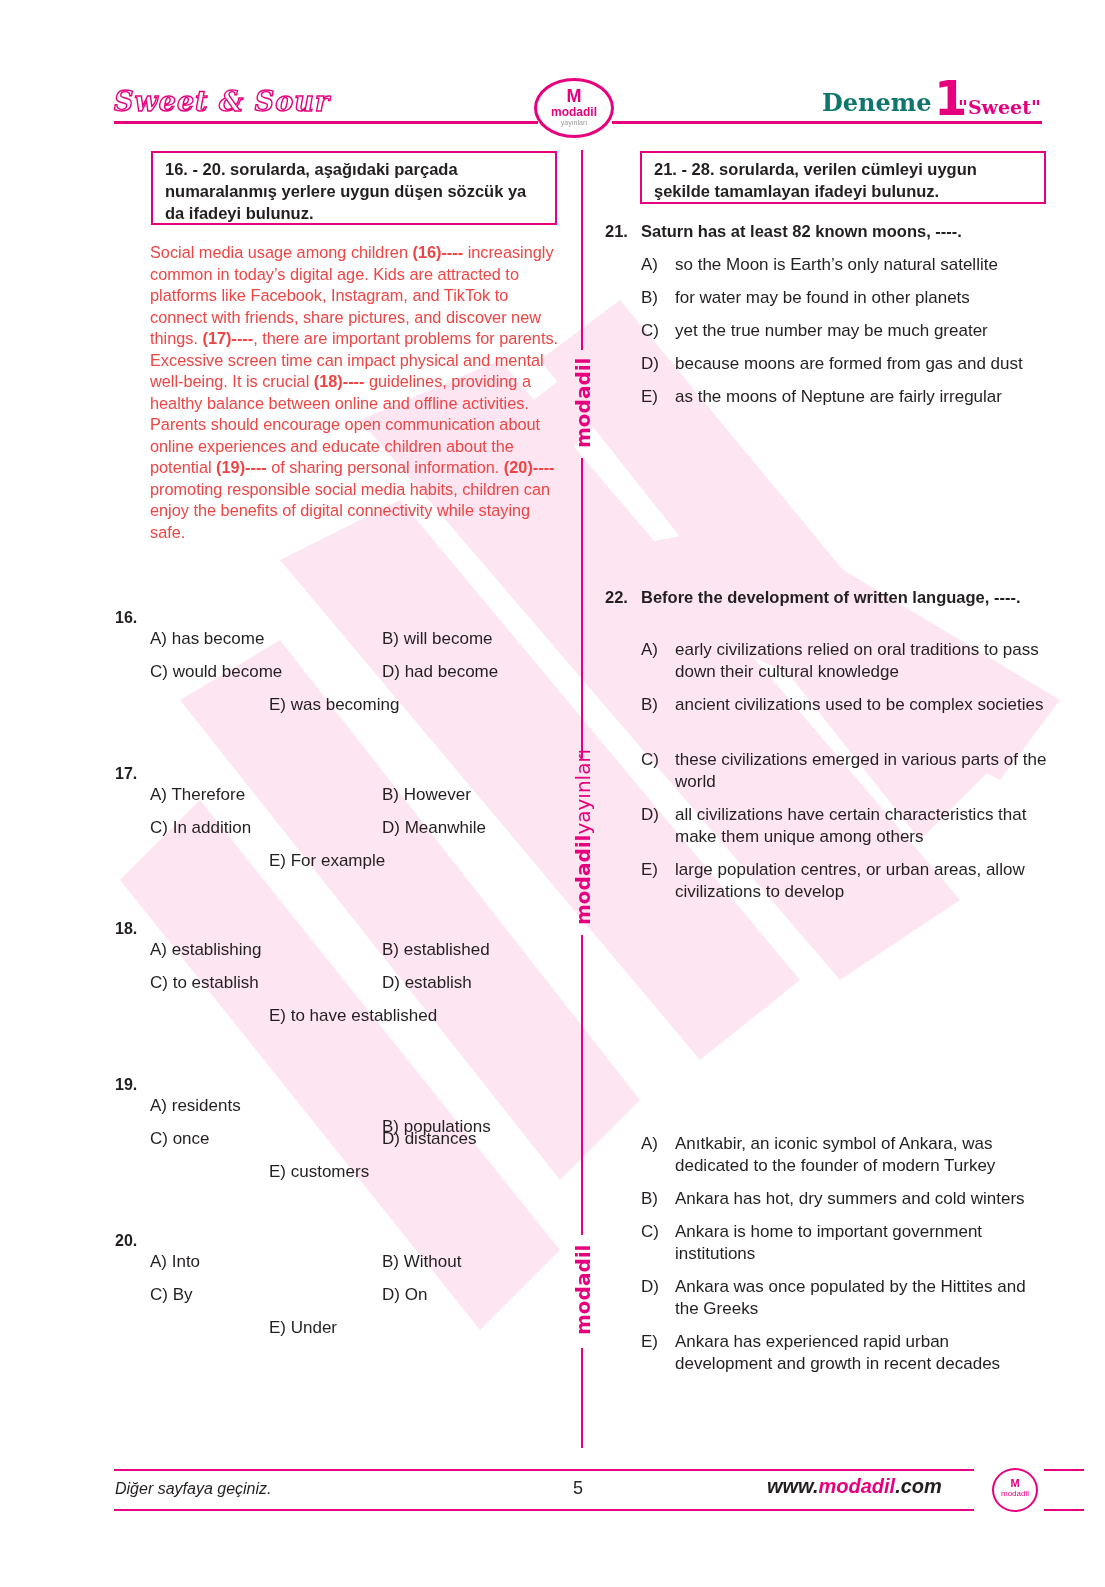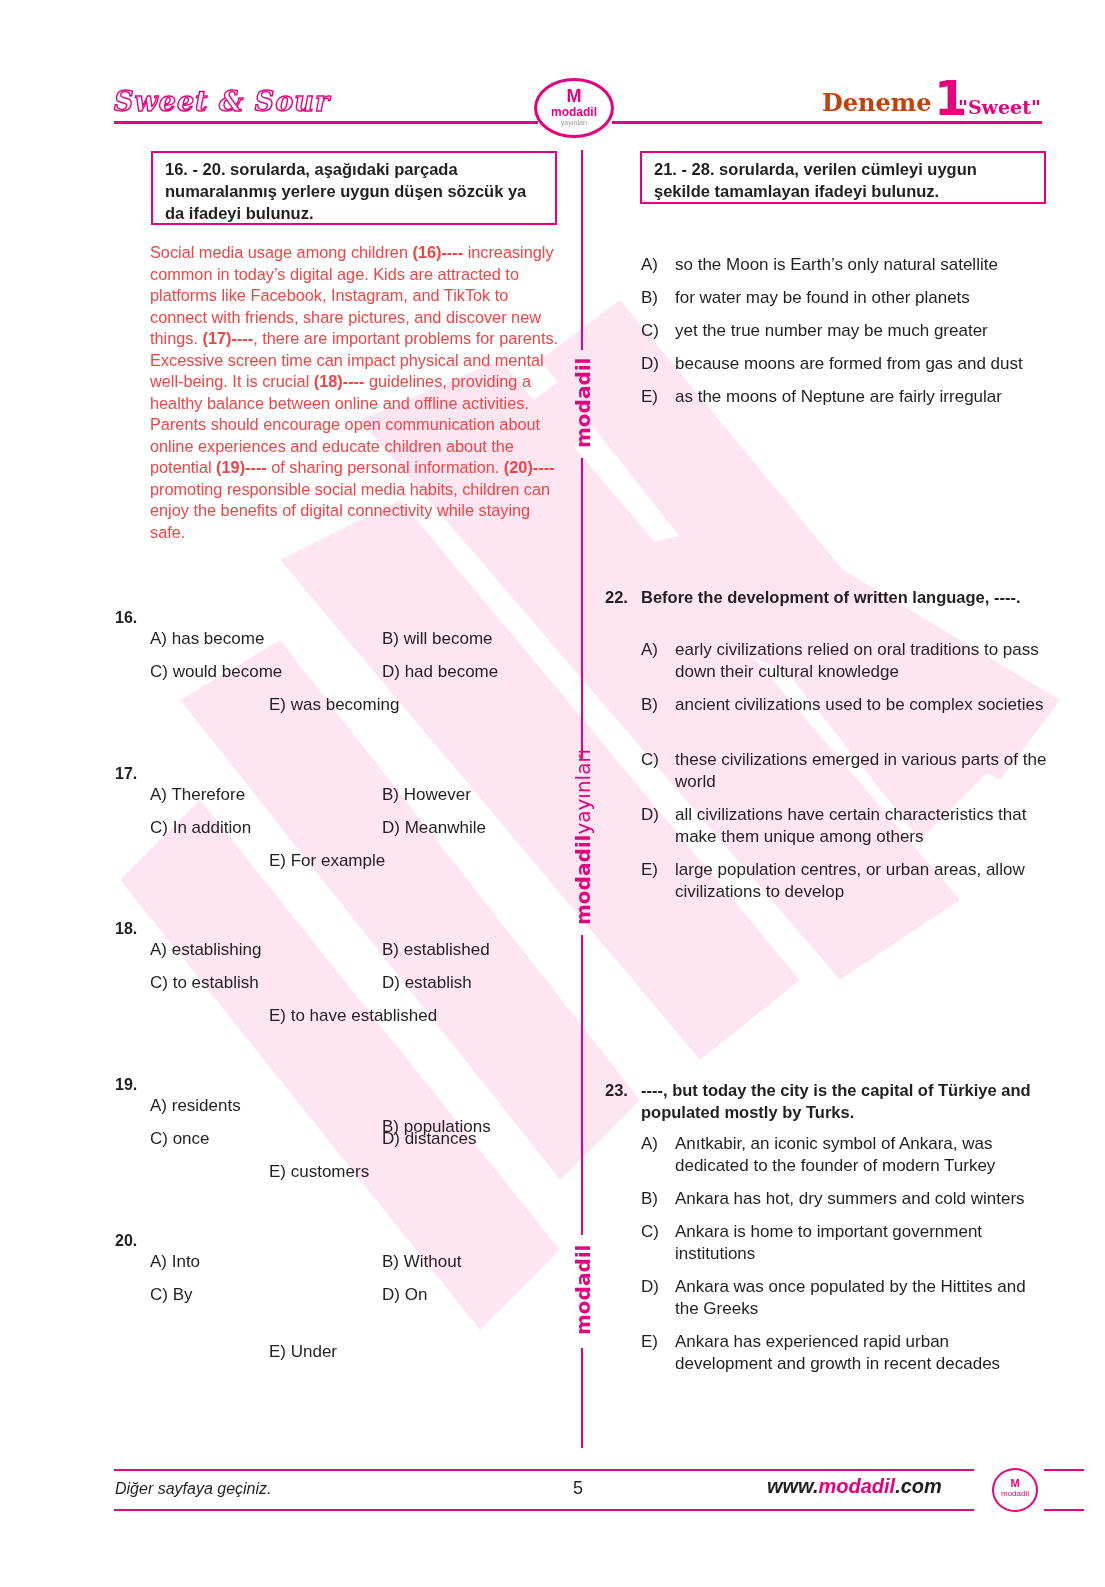--- a/index.html
+++ b/index.html
@@ -10,21 +10,21 @@
   .layer { position:absolute; left:14px; top:0; width:1105px; height:1587px; z-index:1; }
 
   
   .brand-title { left:100px; top:86px; font-family:"DejaVu Serif", serif; font-size:27px; font-weight:bold; font-style:italic; color:#fff; -webkit-text-stroke:1.4px #e6007e; letter-spacing:1px; }
   .hdr-line-left { left:100px; top:121px; width:424px; height:3px; background:#e6007e; }
   .hdr-line-right { left:598px; top:121px; width:430px; height:3px; background:#e6007e; }
   .logo { left:520px; top:78px; width:80px; height:60px; border:3px solid #e6007e; border-radius:50%; background:#fff; text-align:center; box-sizing:border-box; }
   .logo-m { font-size:18px; font-weight:bold; color:#e6007e; line-height:20px; margin-top:5px; }
   .logo-name { font-size:12px; font-weight:bold; color:#e6007e; line-height:12px; }
   .logo-sub { font-size:7px; color:#999; line-height:9px; }
-  .deneme { left:808px; top:88px; font-family:"DejaVu Serif", serif; font-size:24px; font-weight:bold; color:#c2410c; }
+  .deneme { left:808px; top:88px; font-family:"DejaVu Serif", serif; font-size:24px; font-weight:bold; color:#0f766e; }
   .deneme-num { left:920px; top:72px; font-family:"DejaVu Sans", sans-serif; font-size:48px; font-weight:bold; color:#e6007e; line-height:52px; }
   .deneme-sweet { left:944px; top:96px; font-family:"DejaVu Serif", serif; font-size:19px; font-weight:bold; color:#e6007e; }
 
   
   .instr { border:2px solid #e6007e; box-sizing:border-box; padding:5px 12px; font-size:16.5px; font-weight:bold; line-height:22px; color:#231f20; }
   .instr-left { left:137px; top:151px; width:406px; height:74px; }
   .instr-right { left:626px; top:151px; width:406px; height:53px; }
 
   
   .passage { left:136px; top:242px; width:412px; font-size:16.3px; line-height:21.5px; color:#ef4444; }
@@ -128,33 +128,36 @@
     <div class="abs opt" style="left:368px;top:1129px;">D) distances</div>
     <div class="abs opt" style="left:255px;top:1162px;">E) customers</div>
   </div>
 
   <div class="abs" style="left:0;top:0;">
     <div class="abs qnum" style="left:101px;top:1232px;">20.</div>
     <div class="abs opt" style="left:136px;top:1252px;">A) Into</div>
     <div class="abs opt" style="left:368px;top:1252px;">B) Without</div>
     <div class="abs opt" style="left:136px;top:1285px;">C) By</div>
     <div class="abs opt" style="left:368px;top:1285px;">D) On</div>
-    <div class="abs opt" style="left:255px;top:1318px;margin-top:24px;">E) Under</div>
+    <div class="abs opt" style="left:255px;top:1318px;">E) Under</div>
   </div>
 
   <div class="abs divider" style="top:150px;height:200px;"></div>
   <div class="abs vtext" style="left:557px;top:448px;"><b>modadil</b></div>
   <div class="abs divider" style="top:458px;height:300px;"></div>
   <div class="abs vtext" style="left:557px;top:925px;"><b>modadil</b><span style="font-weight:normal;">yayınları</span></div>
   <div class="abs divider" style="top:935px;height:300px;"></div>
   <div class="abs vtext" style="left:557px;top:1335px;"><b>modadil</b></div>
   <div class="abs divider" style="top:1348px;height:100px;"></div>
 
   <div class="abs instr instr-right">21. - 28. sorularda, verilen cümleyi uygun şekilde tamamlayan ifadeyi bulunuz.</div>
 
+  <div class="abs rq-stem" style="left:591px;top:220px;width:440px;">
+    <span class="rq-num">21.</span><span>Saturn has at least 82 known moons, ----.</span>
+  </div>
   <div class="abs ropt" style="top:254px;">
       <span class="lt">A)</span>
       <span class="tx">so the Moon is Earth’s only natural satellite</span>
     </div>
   <div class="abs ropt" style="top:287px;">
       <span class="lt">B)</span>
       <span class="tx">for water may be found in other planets</span>
     </div>
   <div class="abs ropt" style="top:320px;">
       <span class="lt">C)</span>
@@ -186,23 +189,20 @@
     </div>
   <div class="abs ropt" style="top:804px;">
       <span class="lt">D)</span>
       <span class="tx">all civilizations have certain characteristics that make them unique among others</span>
     </div>
   <div class="abs ropt" style="top:859px;">
       <span class="lt">E)</span>
       <span class="tx">large population centres, or urban areas, allow civilizations to develop</span>
     </div>
 
-  <div class="abs rq-stem" style="left:591px;top:1079px;width:445px;padding-left:36px;text-indent:-36px;box-sizing:border-box;">
-    <span class="rq-num" style="text-indent:0;">23.</span><span>----, but today the city is the capital of Türkiye and populated mostly by Turks.</span>
-  </div>
   <div class="abs ropt" style="top:1133px;">
       <span class="lt">A)</span>
       <span class="tx">Anıtkabir, an iconic symbol of Ankara, was dedicated to the founder of modern Turkey</span>
     </div>
   <div class="abs ropt" style="top:1188px;">
       <span class="lt">B)</span>
       <span class="tx">Ankara has hot, dry summers and cold winters</span>
     </div>
   <div class="abs ropt" style="top:1221px;">
       <span class="lt">C)</span>

